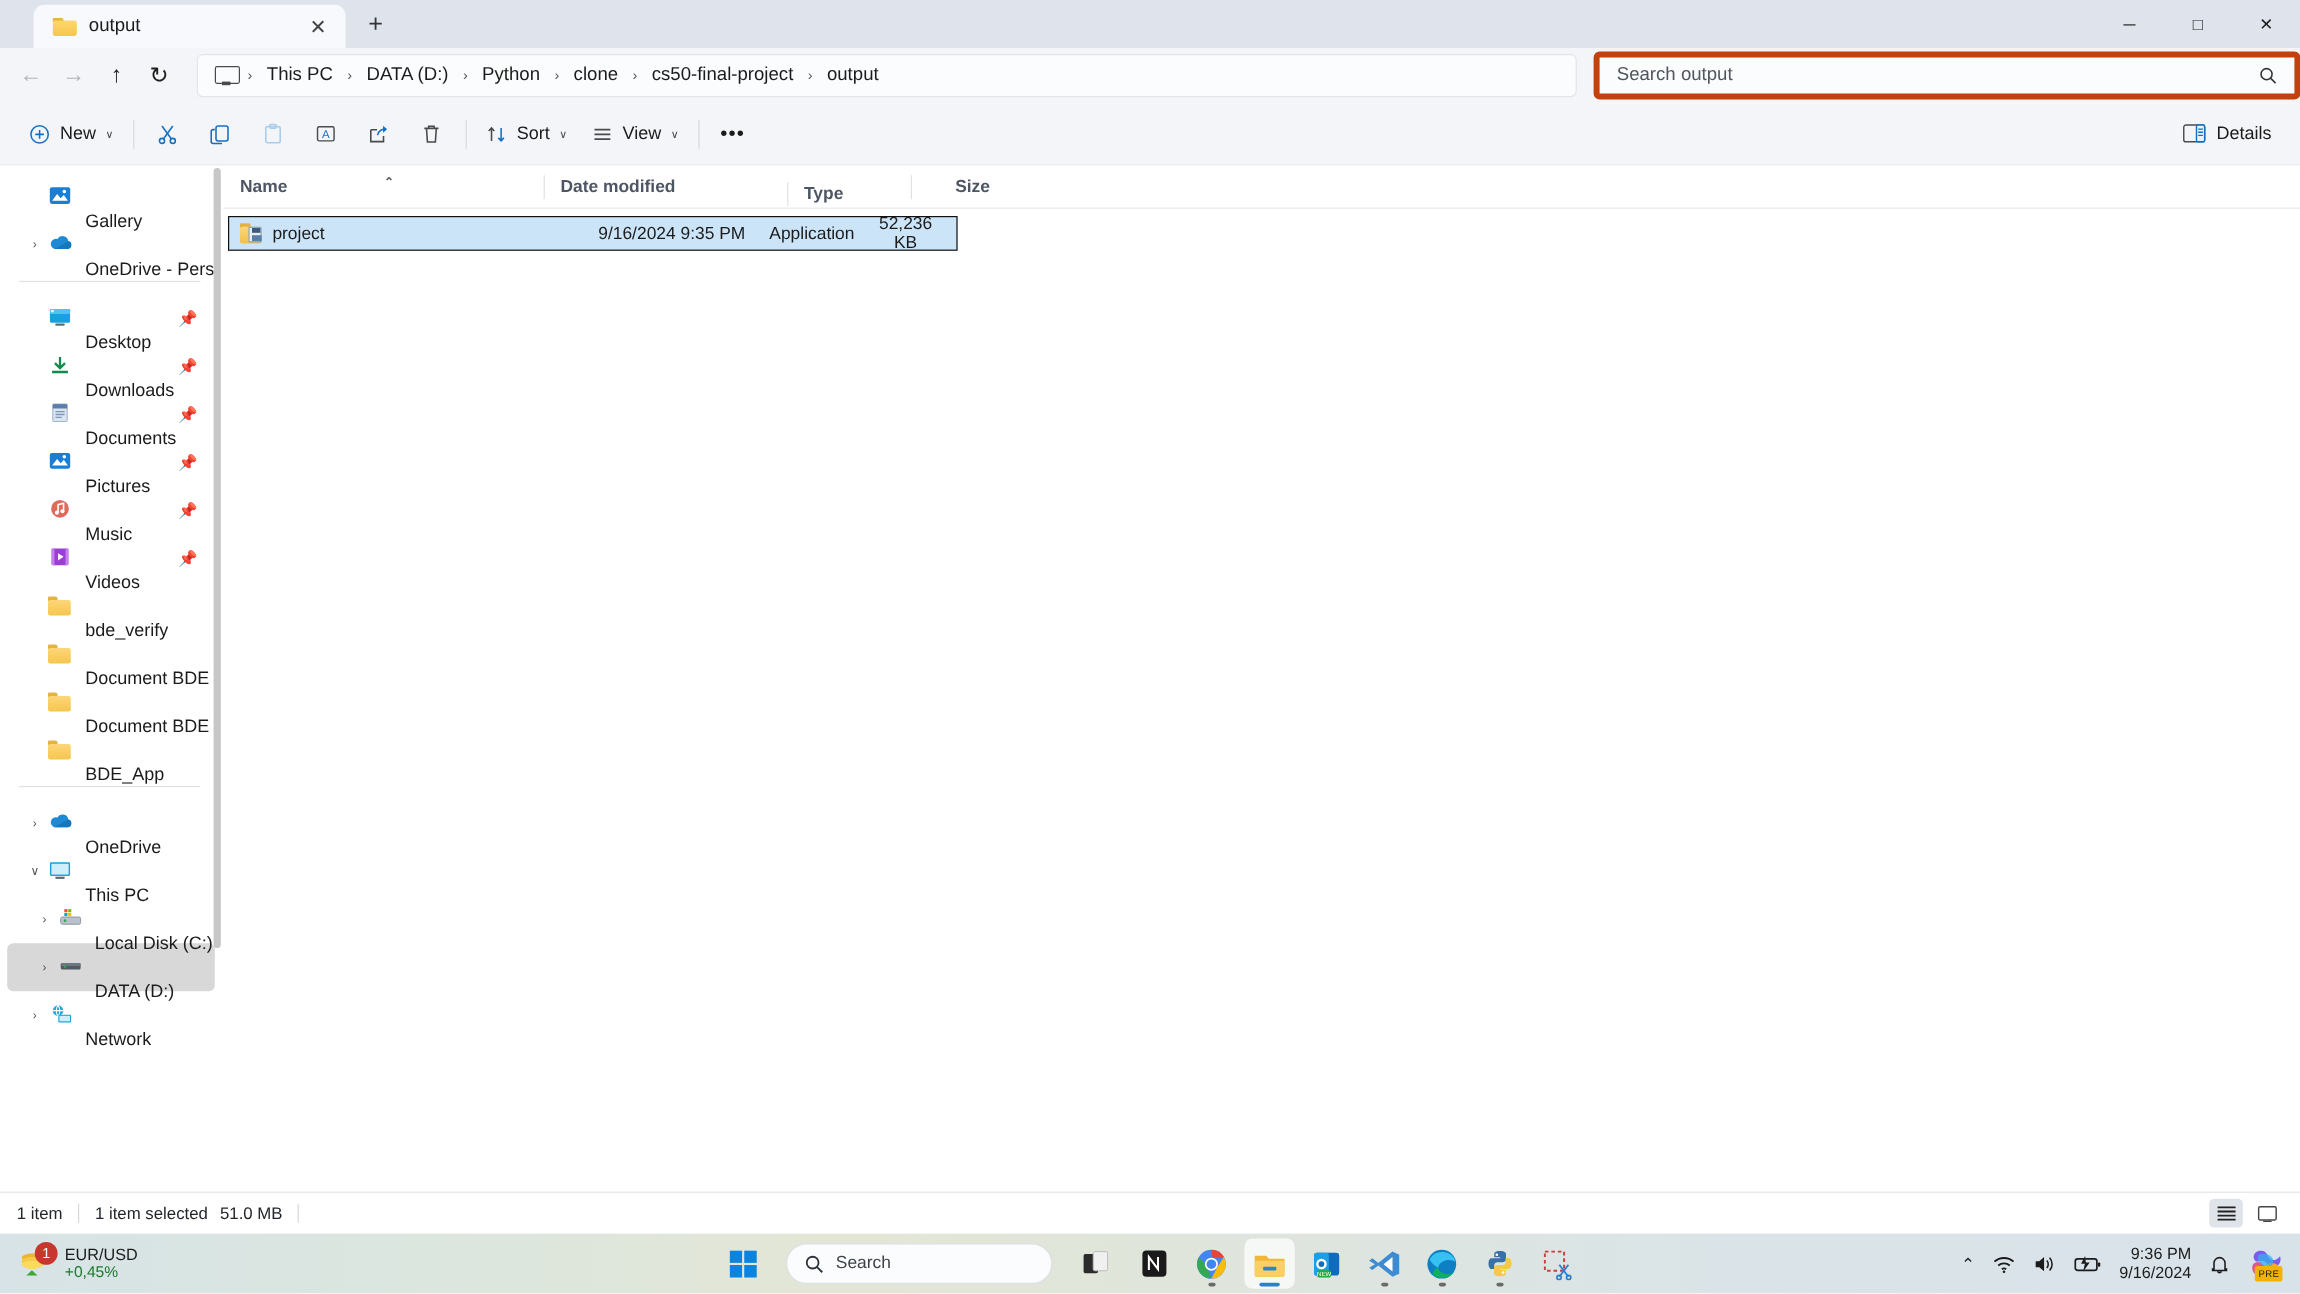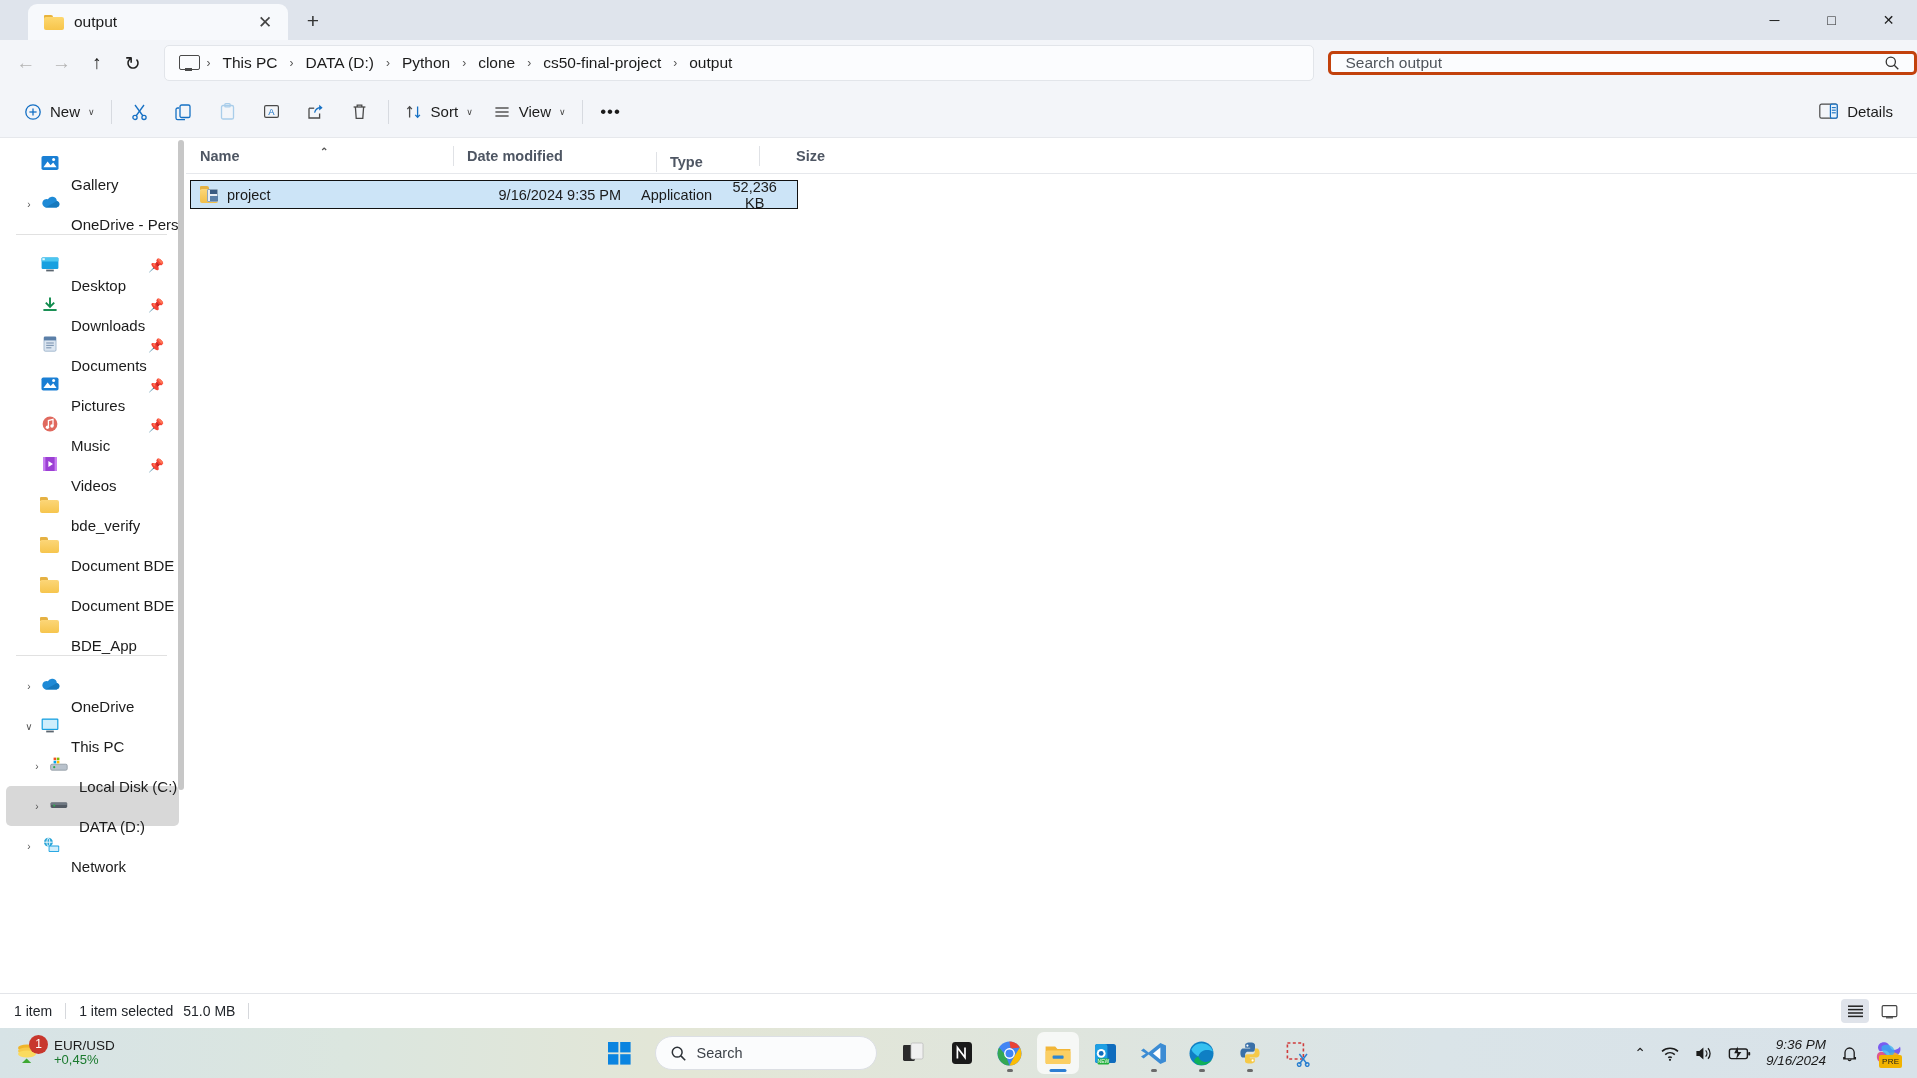--- a/index.html
+++ b/index.html
@@ -74,22 +74,22 @@
   }
   .pc-ico::before {
     content:""; position:absolute; left:0; top:0; width:19px; height:13px;
     border:1.6px solid #4a4a4a; border-radius:2px;
   }
   .pc-ico::after {
     content:""; position:absolute; left:6px; top:13px; width:7px; height:3px; background:#4a4a4a;
   }
 
   .searchbox {
-    margin-left: 14px; height: 24px; width: 688px;
-    background: #fbfcfe; border: 3px solid #c2410c; border-radius: 5px;
+    margin-left: 14px; height: 40px; width: 688px;
+    background: #fbfcfe; border: 5px solid #c2410c; border-radius: 5px;
     display: flex; align-items: center; padding: 0 14px;
   }
   .searchbox .ph { font-size: 15.5px; color: #50555c; flex: 1; }
   .searchbox .mag { font-size: 15px; color: #333; }
 
   
   .cmdbar {
     position: absolute; left: 0; top: 86px; width: 1917px; height: 52px;
     background: #f3f5f9; display: flex; align-items: center;
     border-bottom: 1px solid #e6e8ec;
@@ -248,21 +248,21 @@
     content:""; position:absolute; bottom:2px; left:50%; transform:translateX(-50%);
     width:17px; height:3px; border-radius:2px; background:#2d7fd3;
   }
   .tb-search {
     width: 222px; height: 34px; background: #fbfcfd; border: 1px solid #dcdfe4;
     border-radius: 17px; display: flex; align-items: center; padding: 0 14px; gap: 10px;
     margin-right: 10px;
   }
   .tb-search .t { font-size: 14.5px; color: #3d4249; }
   .tray { margin-left: auto; display: flex; align-items: center; gap: 14px; margin-right: 12px; }
-  .clock { display: flex; flex-direction: column; align-items: flex-end; line-height: 1.2; font-style: italic; }
+  .clock { display: flex; flex-direction: column; align-items: flex-end; line-height: 1.2; }
   .clock div { font-size: 13.5px; color: #1b1b1b; }
 </style>
 </head>
 <body>
 
 <div class="titlebar">
   <div class="tab">
     <span class="folder-ico"></span>
     <span class="tab-title">output</span>
     <span class="tab-close">✕</span>

